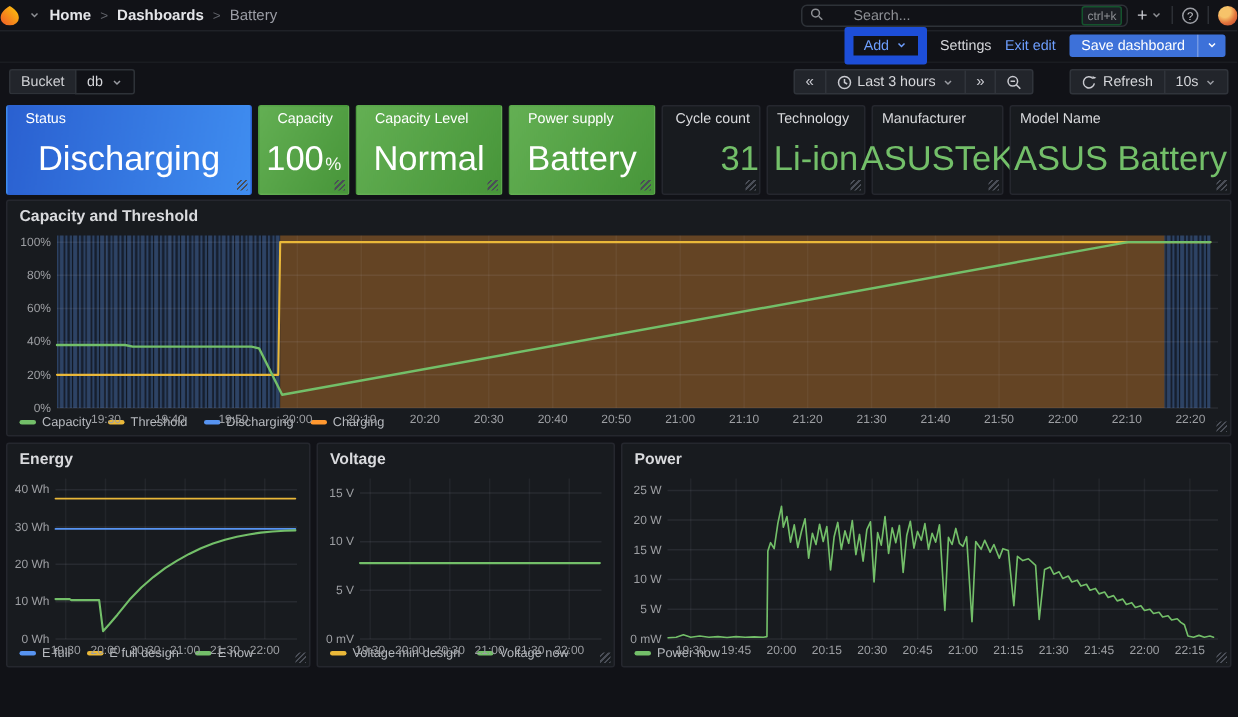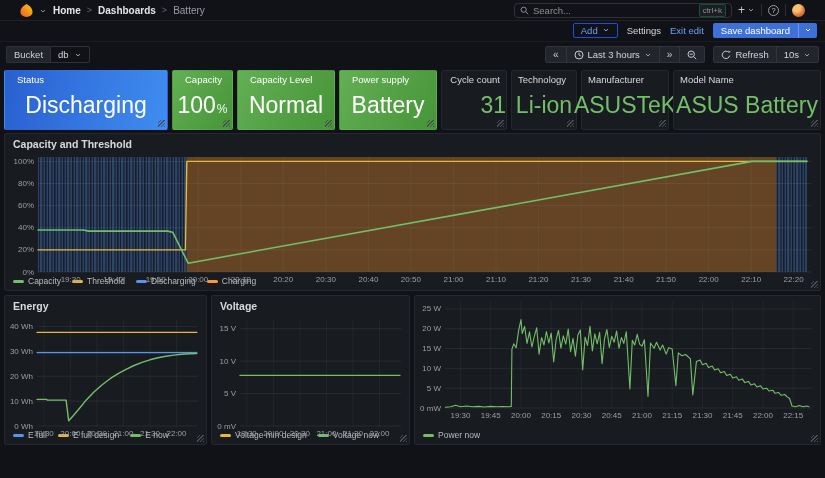--- a/index.html
+++ b/index.html
@@ -1,46 +1,46 @@
 <!DOCTYPE html>
 <html><head>
 <meta charset="utf-8">
 <style>
   * { box-sizing: border-box; margin: 0; padding: 0; }
   html,body { width:825px; height:478px; overflow:hidden; }
   body { background:#111217; font-family:"Liberation Sans",sans-serif; color:#ccccdc; }
 
   
-  .topnav { height:21px; display:flex; align-items:center; gap:6px; padding:0 20px; border-bottom:1px solid #1f2127; }
+  .topnav { height:21px; display:flex; align-items:center; gap:6px; padding:0 0; border-bottom:1px solid #1f2127; }
   .logo { width:13px; height:13px; display:flex; }
   .crumb { font-size:10px; color:#e4e5e9; font-weight:700; cursor:pointer; }
   .crumb.current { color:#9b9da5; font-weight:400; }
   .crumb-sep { color:#63656c; font-size:9px; }
   .spacer { flex:1; }
-  .searchbox { display:flex; align-items:center; gap:4px; width:218px; height:15px; border:1px solid #2e3238; border-radius:4px; padding:0 5px; background:#111217; }
+  .searchbox { display:flex; align-items:center; gap:20px; width:218px; height:15px; border:1px solid #2e3238; border-radius:4px; padding:0 5px; background:#111217; }
   .searchbox input { flex:1; background:transparent; border:0; outline:0; color:#c9cad0; font-size:9.5px; font-family:inherit; }
   .searchbox input::placeholder { color:#8e9095; }
   .kbd { border:1px solid #14532d; border-radius:2px; padding:0 3px; font-size:8px; color:#8e9095; background:#1b1e24; line-height:11px; }
   .nav-ico { display:flex; align-items:center; gap:2px; cursor:pointer; color:#c9cad0; }
   .plus-glyph { font-size:12px; line-height:10px; color:#c9cad0; }
   .help { width:11px; height:11px; border:1.2px solid #9a9ca3; border-radius:50%; font-size:7.5px; display:flex; align-items:center; justify-content:center; color:#c9cad0; }
   .avatar { width:13px; height:13px; border-radius:50%; background:radial-gradient(circle at 35% 30%, #f6c36a 0 30%, #e2733c 60%, #b8432f 100%); cursor:pointer; }
   .vdiv { width:1px; height:12px; background:#2c2f35; }
 
   
   .toolbar2 { height:21px; display:flex; align-items:center; justify-content:flex-end; gap:9px; padding:1px 8px 3px; border-bottom:1px solid #1a1c21; }
-  .btn-outline-blue { display:flex; align-items:center; gap:4px; border:1px solid #1d4ed8; color:#6e9fff; border-radius:2px; font-size:9.5px; padding:1px 7px; background:transparent; cursor:pointer; }
+  .btn-outline-blue { display:flex; align-items:center; gap:4px; border:6px solid #1d4ed8; color:#6e9fff; border-radius:2px; font-size:9.5px; padding:1px 7px; background:transparent; cursor:pointer; }
   .btn-text { color:#d5d6da; font-size:9.5px; cursor:pointer; }
   .btn-text-blue { color:#6e9fff; font-size:9.5px; cursor:pointer; }
   .btn-primary { display:flex; align-items:stretch; background:#3d71d9; color:#fff; font-size:9.5px; border-radius:2px; overflow:hidden; cursor:pointer; }
   .btn-primary .main { padding:2px 8px; }
   .btn-primary .caret { display:flex; align-items:center; padding:0 5px; border-left:1px solid rgba(255,255,255,0.28); }
 
   
-  .controls { display:flex; align-items:center; gap:8px; padding:4px 6px 5px; }
+  .controls { display:flex; align-items:center; gap:24px; padding:4px 6px 5px; }
   .var-group { display:flex; align-items:stretch; font-size:9.5px; cursor:pointer; }
   .var-label { background:#22252b; color:#cfd0d4; padding:2px 7px; border:1px solid #2e3238; border-right:0; border-radius:2px 0 0 2px; }
   .var-value { background:#111217; border:1px solid #2e3238; color:#d5d6da; padding:2px 7px; display:flex; gap:5px; align-items:center; border-radius:0 2px 2px 0; }
   .tbgroup { display:flex; background:#22252b; border:1px solid #30343b; border-radius:2px; }
   .tbgroup > div { display:flex; align-items:center; gap:4px; padding:2px 7px; font-size:9.5px; color:#d5d6da; border-right:1px solid #30343b; cursor:pointer; }
   .tbgroup > div:last-child { border-right:0; }
   .chev-txt { color:#c9cad0; font-size:10px; line-height:8px; }
 
   
   .panel { background:#181b1f; border:1px solid #25272e; border-radius:2px; position:relative; display:flex; flex-direction:column; }
@@ -432,20 +432,21 @@
           <span>Voltage min design</span>
         </div>
         <div class="lg-item">
           <span class="sw" style="background: rgb(115, 191, 105);"></span>
           <span>Voltage now</span>
         </div>
       </div>
     <div class="rsz"></div>
   </div>
   <div class="panel p-power">
+    <div class="panel-title">Power</div>
     <div class="chart">
         <svg width="405" height="125">
           <defs>
             <pattern id="str-power" width="9" height="8" patternUnits="userSpaceOnUse">
               <rect x="0" y="0" width="9" height="8" fill="rgba(87,148,242,0.33)"></rect>
               <rect x="1.5" y="0" width="1" height="8" fill="rgba(10,13,19,0.85)"></rect>
               <rect x="4" y="0" width="1.6" height="8" fill="rgba(10,13,19,0.7)"></rect>
               <rect x="7" y="0" width="0.8" height="8" fill="rgba(10,13,19,0.85)"></rect>
             </pattern>
           </defs>

